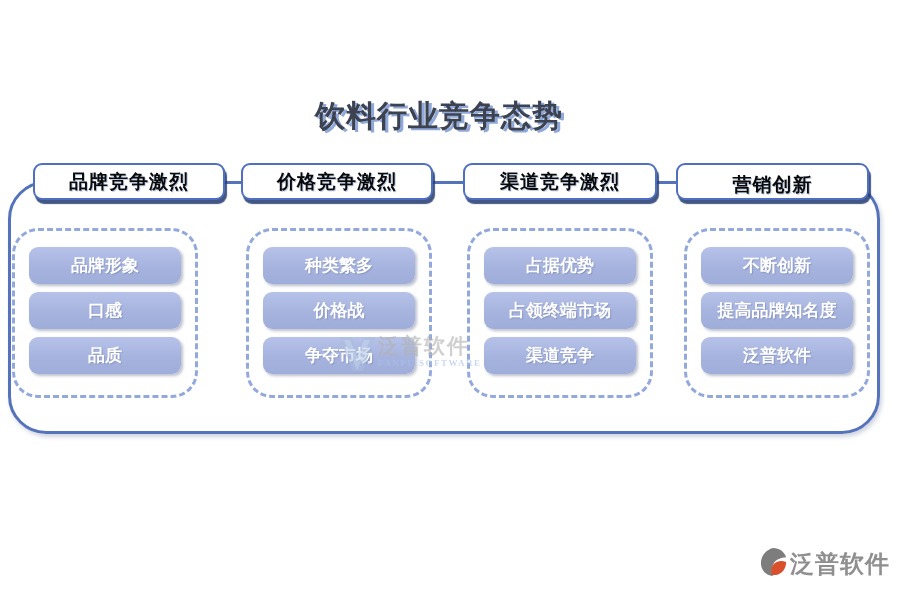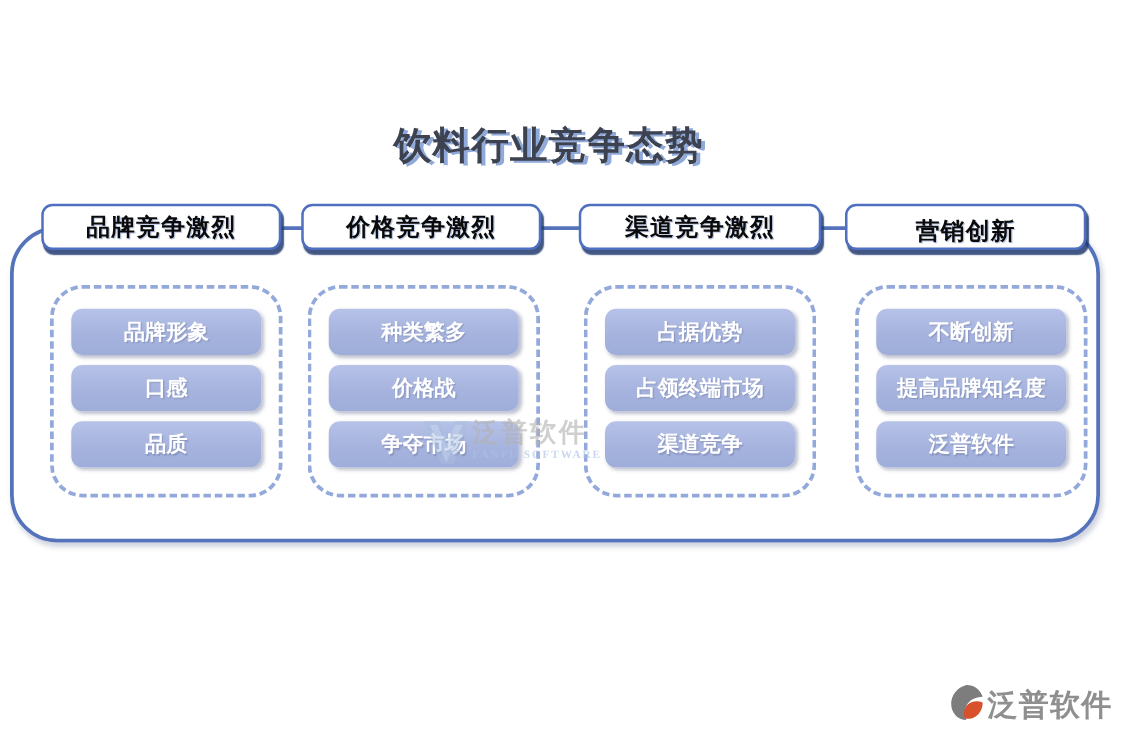--- a/index.html
+++ b/index.html
@@ -30,21 +30,21 @@
   .hdr.c0{left:33px;width:188px;}
   .hdr.c1{left:241px;width:188px;}
   .hdr.c2{left:463px;width:190px;}
   .hdr.c3{left:676px;width:189px;align-items:flex-end;}
   .grp{
     position:absolute;top:228px;height:148px;width:180px;
     border:3px dashed #94a9db;border-radius:26px;
     display:flex;flex-direction:column;align-items:center;
     padding-top:16px;gap:8px;z-index:2;background:transparent;
   }
-  .grp.c0{left:40px;}
+  .grp.c0{left:12px;}
   .grp.c1{left:246px;}
   .grp.c2{left:467px;}
   .grp.c3{left:684px;}
   .pill{
     width:152px;height:37px;border-radius:9px;flex:0 0 auto;
     background:linear-gradient(180deg,#b6c2e8 0%,#a6b3de 55%,#9fadda 100%);
     box-shadow:2px 2px 3px rgba(125,132,158,0.5);
     display:flex;align-items:center;justify-content:center;
     font-size:17px;font-weight:bold;color:#ffffff;white-space:nowrap;
     text-shadow:1px 1px 1px rgba(90,100,140,0.35);

